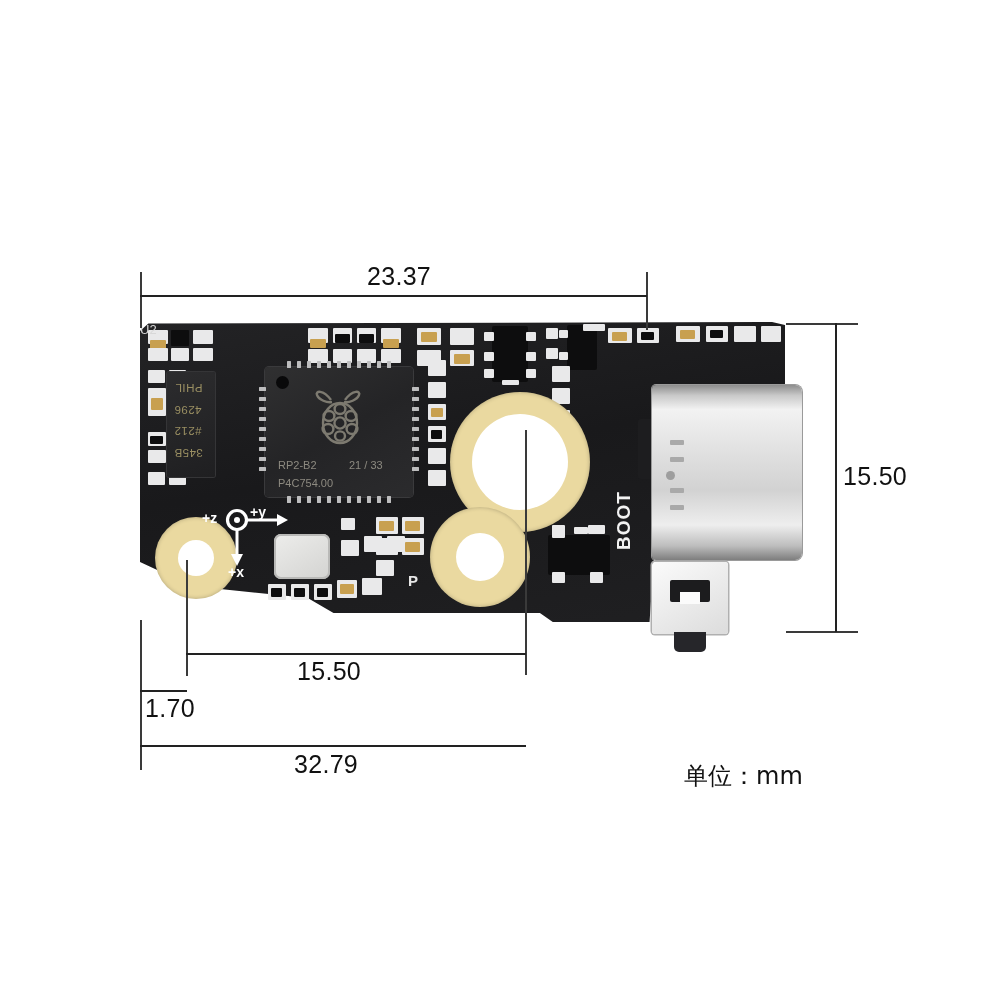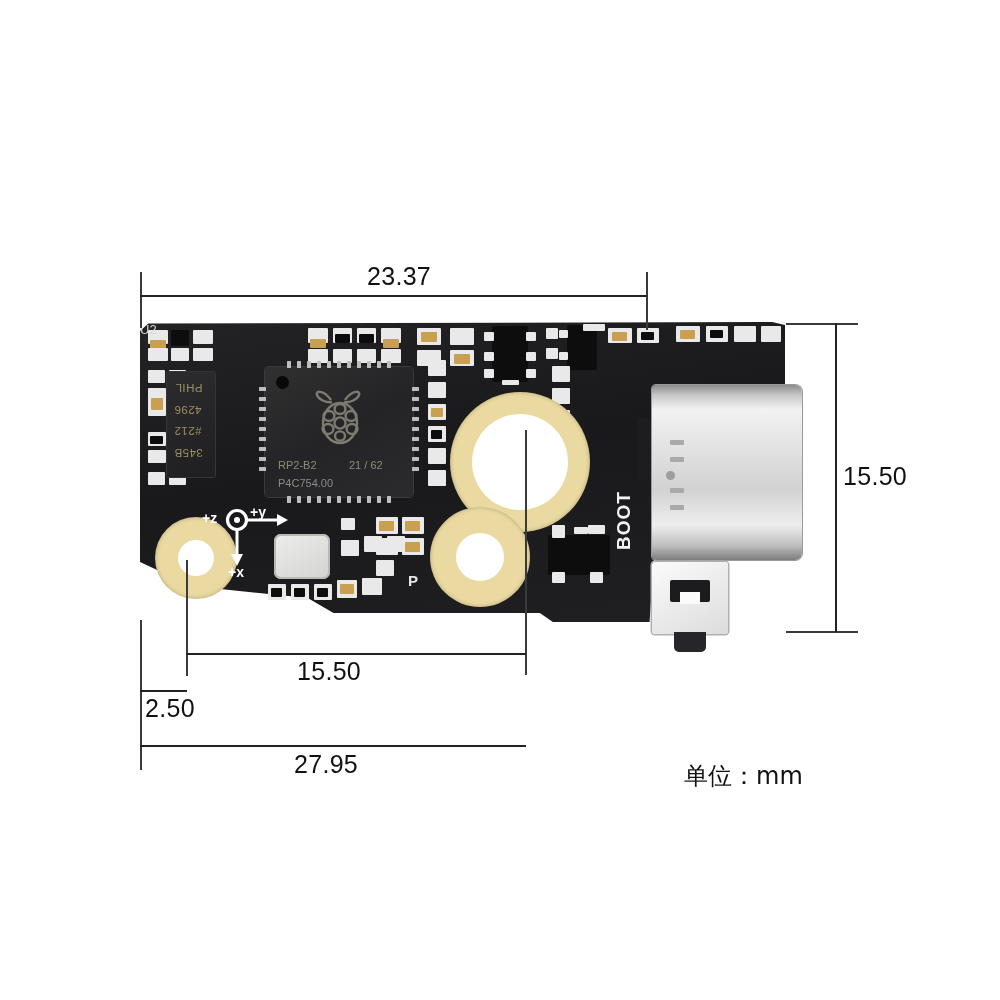--- a/index.html
+++ b/index.html
@@ -426,21 +426,21 @@
           <ellipse cx="18" cy="31" rx="5.4" ry="5"></ellipse>
           <ellipse cx="40" cy="31" rx="5.4" ry="5"></ellipse>
           <ellipse cx="29" cy="38" rx="5.6" ry="5.6"></ellipse>
           <ellipse cx="17" cy="44" rx="5.4" ry="5"></ellipse>
           <ellipse cx="41" cy="44" rx="5.4" ry="5"></ellipse>
           <ellipse cx="29" cy="51" rx="5" ry="4.6"></ellipse>
         </g>
       </svg>
 
       <span class="chip-text" style="left:13px; top:92px;">RP2-B2</span>
-      <span class="chip-text" style="left:84px; top:92px;">21 / 62</span>
+      <span class="chip-text" style="left:84px; top:92px;">21 / 33</span>
       <span class="chip-text" style="left:13px; top:110px;">P4C754.00</span>
     </div>
 
     <div id="flash-chip">
       <span class="flash-text" style="left:8px;  top:10px;">PHIL</span>
       <span class="flash-text" style="left:7px;  top:32px;">4296</span>
       <span class="flash-text" style="left:7px;  top:53px;">#212</span>
       <span class="flash-text" style="left:7px;  top:75px;">345B</span>
     </div>
 
@@ -556,20 +556,20 @@
   <div class="dim-line dim-v" style="left:835px; top:323px; height:309px;"></div>
   <span class="dim-label" style="left:843px; top:462px;">15.50</span>
 
   <div class="ext-line" style="left:186px; top:560px; height:116px;"></div>
   <div class="ext-line" style="left:525px; top:430px; height:245px;"></div>
   <div class="dim-line dim-h" style="left:186px; top:653px; width:340px;"></div>
   <span class="dim-label" style="left:297px; top:657px;">15.50</span>
 
   <div class="ext-line" style="left:140px; top:620px; height:150px;"></div>
   <div class="dim-line dim-h" style="left:140px; top:690px; width:47px;"></div>
-  <span class="dim-label" style="left:145px; top:694px;">2.50</span>
+  <span class="dim-label" style="left:145px; top:694px;">1.70</span>
 
   <div class="dim-line dim-h" style="left:140px; top:745px; width:386px;"></div>
-  <span class="dim-label" style="left:294px; top:750px;">27.95</span>
+  <span class="dim-label" style="left:294px; top:750px;">32.79</span>
 
   <span class="unit-label" style="left:684px; top:760px;">单位：mm</span>
 
 </div>
 
 </body></html>

